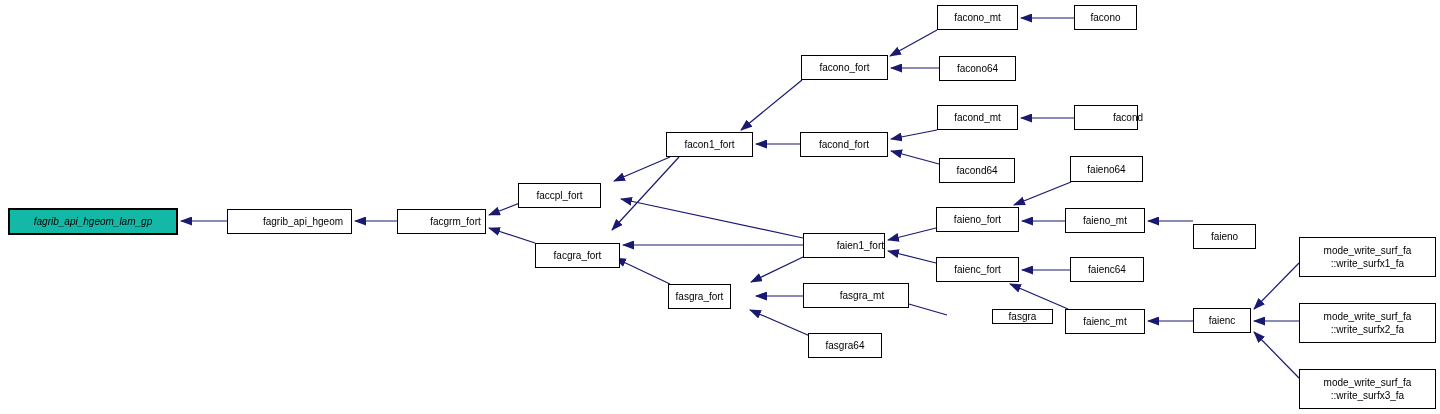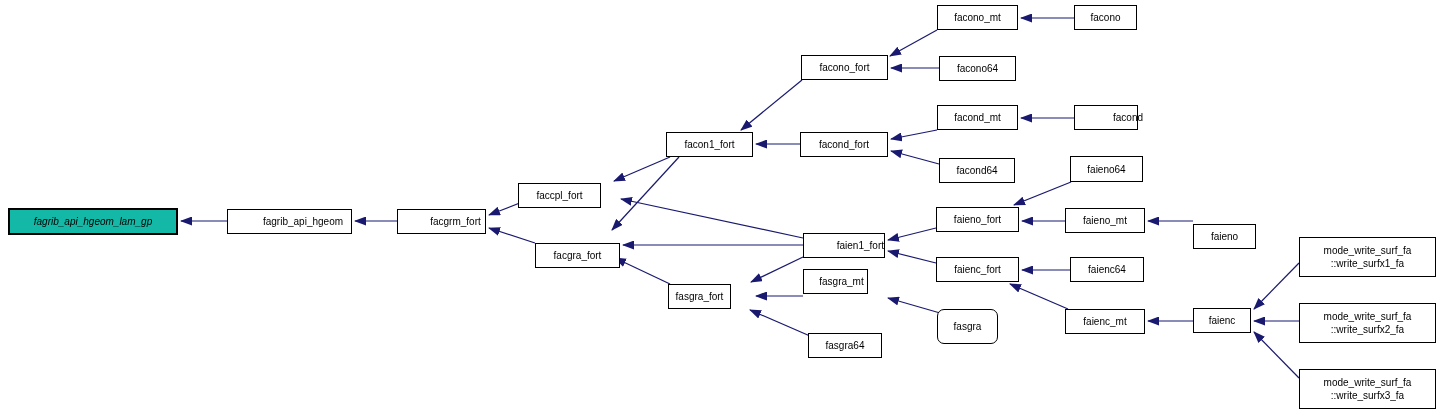--- a/index.html
+++ b/index.html
@@ -118,21 +118,21 @@
       </div>
       <div class="node" style="left: 801px; top: 55px; width: 87px; height: 25px;">
         <span class="lbl">facono_fort</span>
       </div>
       <div class="node" style="left: 800px; top: 132px; width: 88px; height: 25px;">
         <span class="lbl">facond_fort</span>
       </div>
       <div class="node" style="left: 803px; top: 233px; width: 82px; height: 25px; align-items: flex-end;">
         <span class="lbl">faien1_fort</span>
       </div>
-      <div class="node" style="left: 803px; top: 269px; width: 65px; height: 25px; padding-left: 12px;">
+      <div class="node" style="left: 803px; top: 283px; width: 106px; height: 25px; padding-left: 12px;">
         <span class="lbl">fasgra_mt</span>
       </div>
       <div class="node" style="left: 808px; top: 333px; width: 74px; height: 25px;">
         <span class="lbl">fasgra64</span>
       </div>
       <div class="node" style="left: 937px; top: 5px; width: 81px; height: 25px;">
         <span class="lbl">facono_mt</span>
       </div>
       <div class="node" style="left: 939px; top: 56px; width: 77px; height: 25px;">
         <span class="lbl">facono64</span>
@@ -142,21 +142,21 @@
       </div>
       <div class="node" style="left: 939px; top: 158px; width: 76px; height: 25px;">
         <span class="lbl">facond64</span>
       </div>
       <div class="node" style="left: 936px; top: 207px; width: 83px; height: 25px;">
         <span class="lbl">faieno_fort</span>
       </div>
       <div class="node" style="left: 936px; top: 257px; width: 83px; height: 25px;">
         <span class="lbl">faienc_fort</span>
       </div>
-      <div class="node" style="left: 937px; top: 309px; width: 61px; height: 35px; border-radius: 7px;">
+      <div class="node" style="left: 992px; top: 309px; width: 61px; height: 15px;">
         <span class="lbl">fasgra</span>
       </div>
       <div class="node" style="left: 1070px; top: 156px; width: 73px; height: 26px;">
         <span class="lbl">faieno64</span>
       </div>
       <div class="node" style="left: 1065px; top: 208px; width: 80px; height: 25px;">
         <span class="lbl">faieno_mt</span>
       </div>
       <div class="node" style="left: 1070px; top: 257px; width: 74px; height: 25px;">
         <span class="lbl">faienc64</span>

